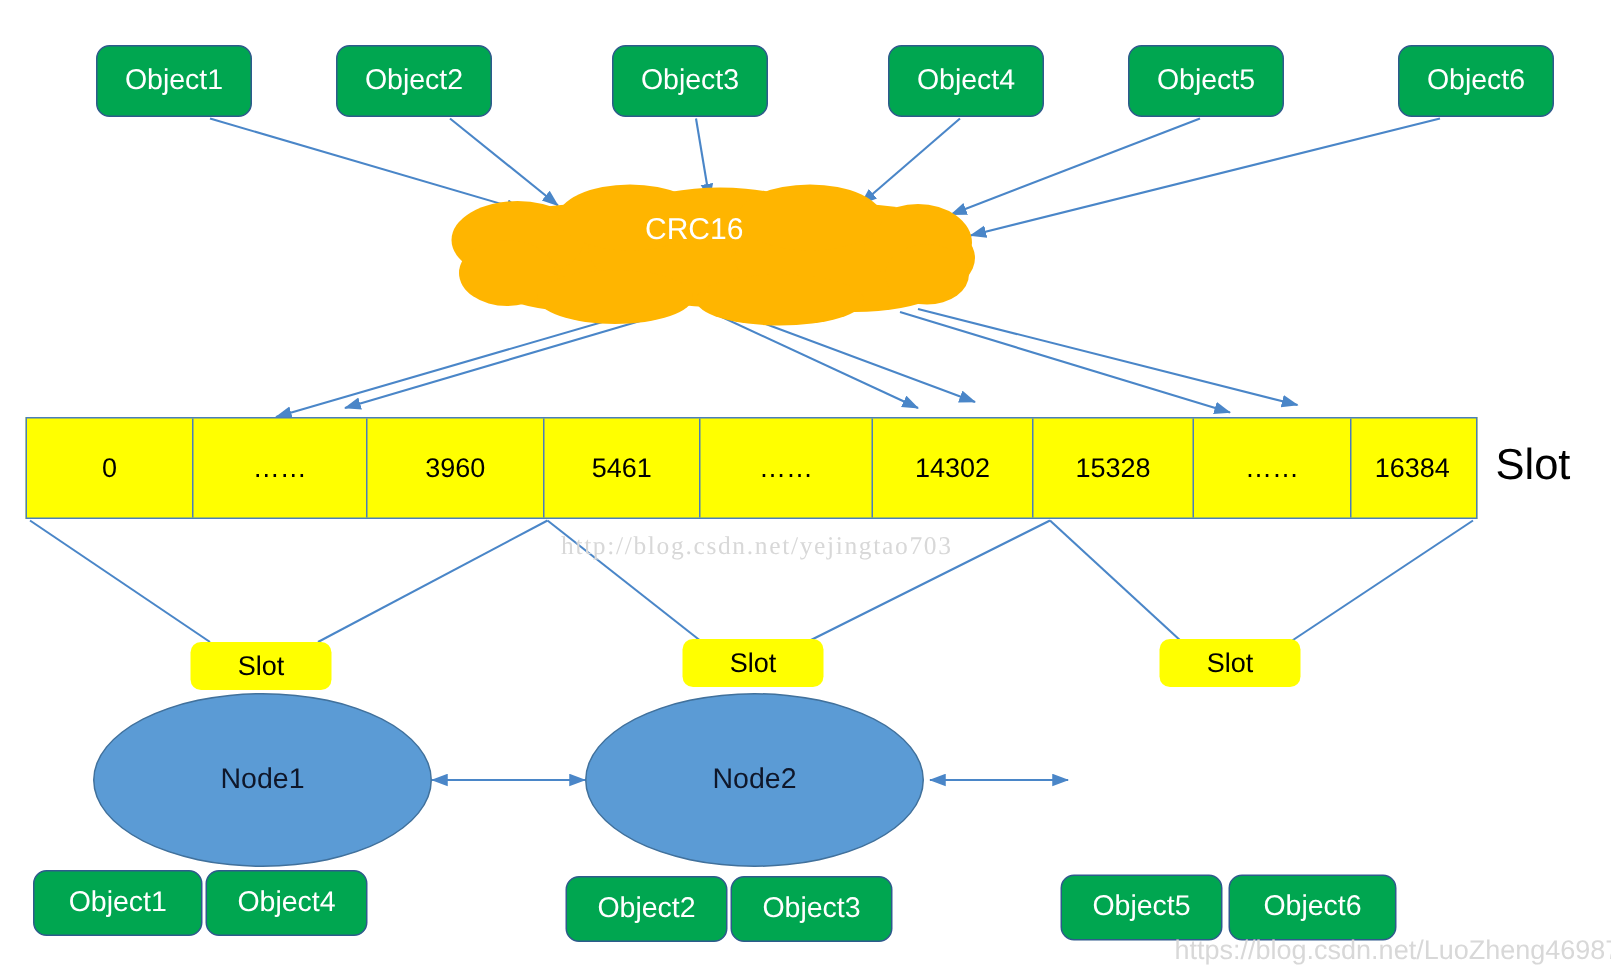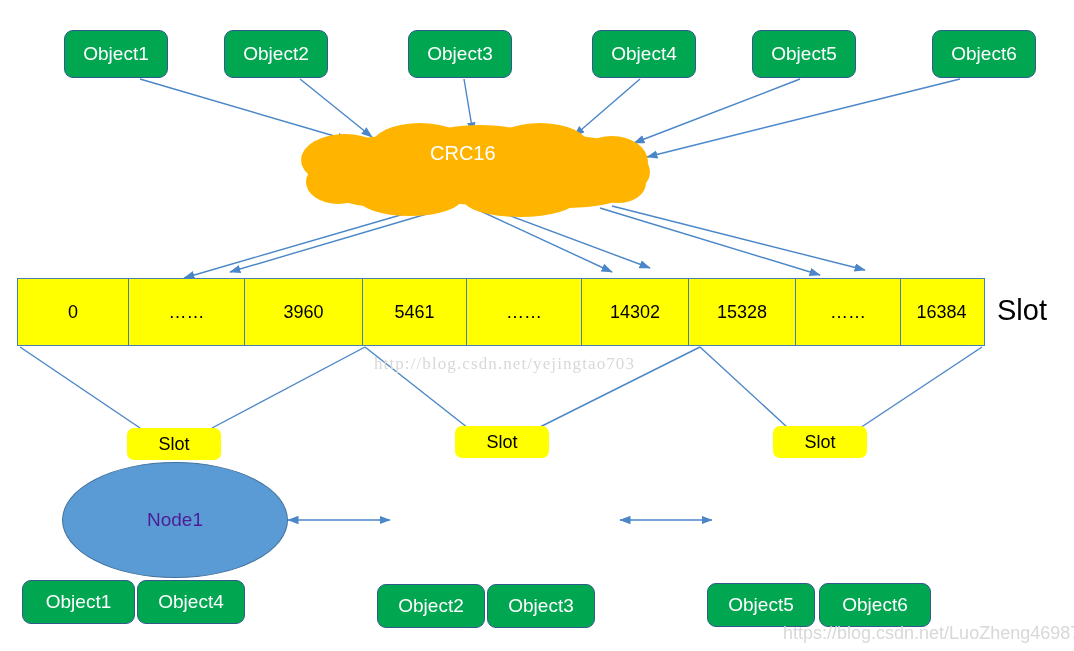--- a/index.html
+++ b/index.html
@@ -79,21 +79,21 @@
     align-items: center;
     justify-content: center;
     box-sizing: border-box;
     white-space: nowrap;
   }
   .node-ellipse {
     position: absolute;
     background: #5B9BD5;
     border: 1px solid #41719C;
     border-radius: 50%;
-    color: #4c1d95;
+    color: #0f172a;
     font-size: 19px;
     display: flex;
     align-items: center;
     justify-content: center;
     box-sizing: border-box;
     white-space: nowrap;
   }
   .watermark {
     position: absolute;
     color: #d8d8d8;
@@ -188,20 +188,21 @@
     <div class="slot-cell" style="width:81px;">16384</div>
   </div>
 
   <div class="slot-outside-label" style="left:997px; top:294px;">Slot</div>
 
   <div class="slot-badge" style="left:127px; top:428px; width:94px; height:32px;">Slot</div>
   <div class="slot-badge" style="left:455px; top:426px; width:94px; height:32px;">Slot</div>
   <div class="slot-badge" style="left:773px; top:426px; width:94px; height:32px;">Slot</div>
 
   <div class="node-ellipse" style="left:62px;  top:462px; width:226px; height:116px;">Node1</div>
+  <div class="node-ellipse" style="left:390px; top:462px; width:226px; height:116px;">Node2</div>
 
   <div class="obj-box" style="left:22px;  top:580px; width:113px; height:44px;">Object1</div>
   <div class="obj-box" style="left:137px; top:580px; width:108px; height:44px;">Object4</div>
 
   <div class="obj-box" style="left:377px; top:584px; width:108px; height:44px;">Object2</div>
   <div class="obj-box" style="left:487px; top:584px; width:108px; height:44px;">Object3</div>
 
   <div class="obj-box" style="left:707px; top:583px; width:108px; height:44px;">Object5</div>
   <div class="obj-box" style="left:819px; top:583px; width:112px; height:44px;">Object6</div>
 

